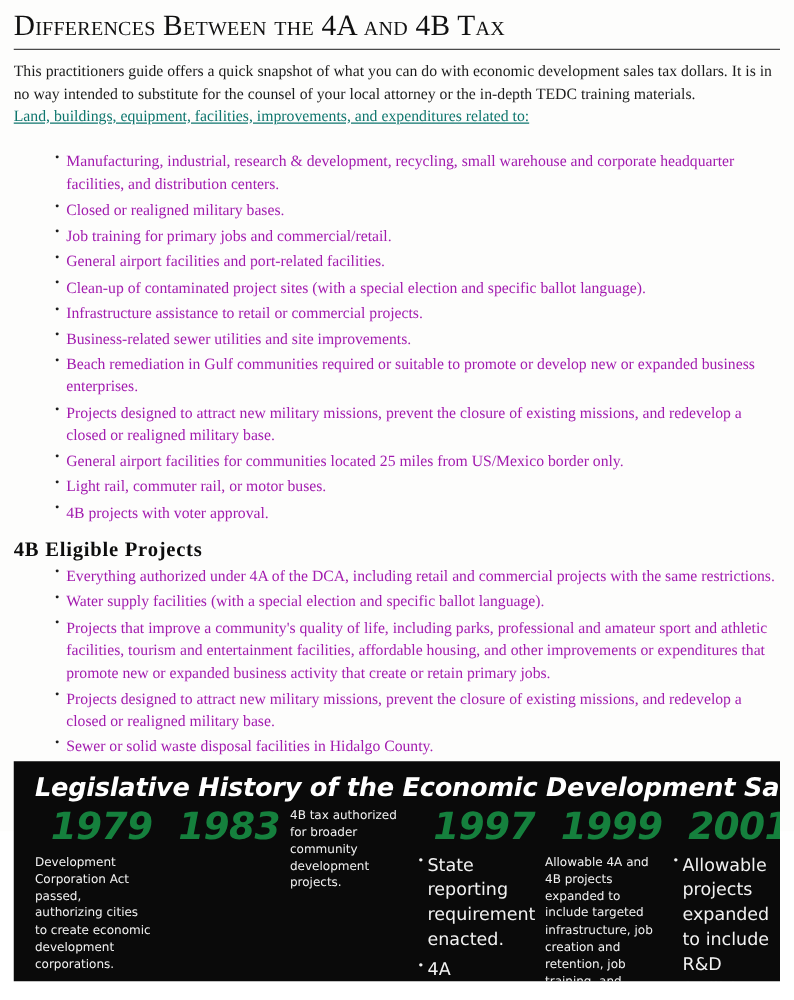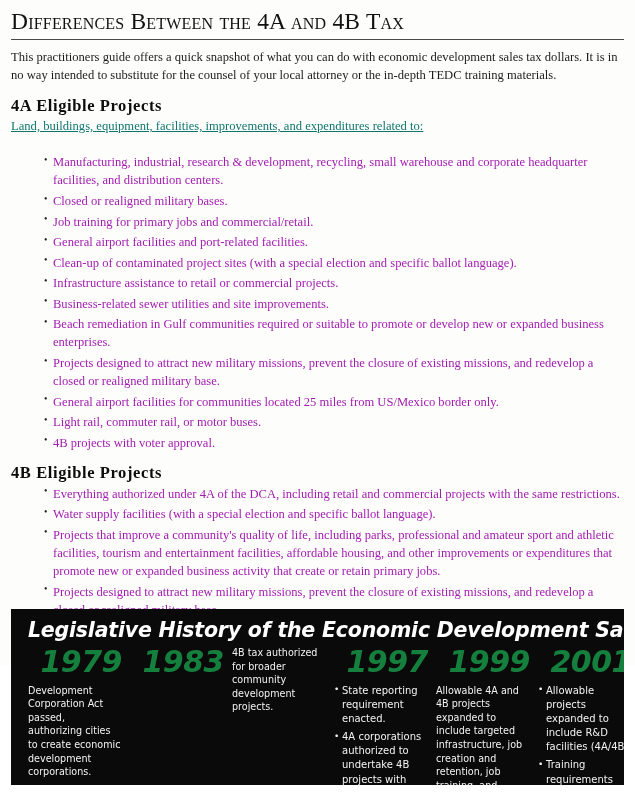--- a/index.html
+++ b/index.html
@@ -151,21 +151,21 @@
   }
   ul.tl-list {
     list-style: none;
     margin: 0;
     padding: 0;
   }
   ul.tl-list > li {
     position: relative;
     padding-left: 8px;
     margin-bottom: 4px;
-    font-size: 10px;
+    font-size: 14px;
     line-height: 1.42;
     color: #f2f2f2;
   }
   ul.tl-list > li::before {
     content: "\2022";
     position: absolute;
     left: 0;
     top: -0.5px;
     font-size: 9px;
   }
@@ -176,21 +176,20 @@
 <div class="page">
 
   <h1 class="doc-title">Differences Between the 4A and 4B Tax</h1>
   <hr class="title-rule">
 
   <p class="intro">This practitioners guide offers a quick snapshot of what you can do with economic development sales tax dollars. It is in no way intended to substitute for the counsel of your local attorney or the in-depth TEDC training materials.</p>
 
   <div>
 
     <div>
-      <h2 class="section-head">4A Eligible Projects</h2>
       <p class="lead-line">Land, buildings, equipment, facilities, improvements, and expenditures related to:</p>
       <ul class="bullets">
         <li>Manufacturing, industrial, research &amp; development, recycling, small warehouse and corporate headquarter facilities, and distribution centers.</li>
         <li>Closed or realigned military bases.</li>
         <li>Job training for primary jobs and commercial/retail.</li>
         <li>General airport facilities and port-related facilities.</li>
         <li>Clean-up of contaminated project sites (with a special election and specific ballot language).</li>
         <li>Infrastructure assistance to retail or commercial projects.</li>
         <li>Business-related sewer utilities and site improvements.</li>
         <li>Beach remediation in Gulf communities required or suitable to promote or develop new or expanded business enterprises.</li>

